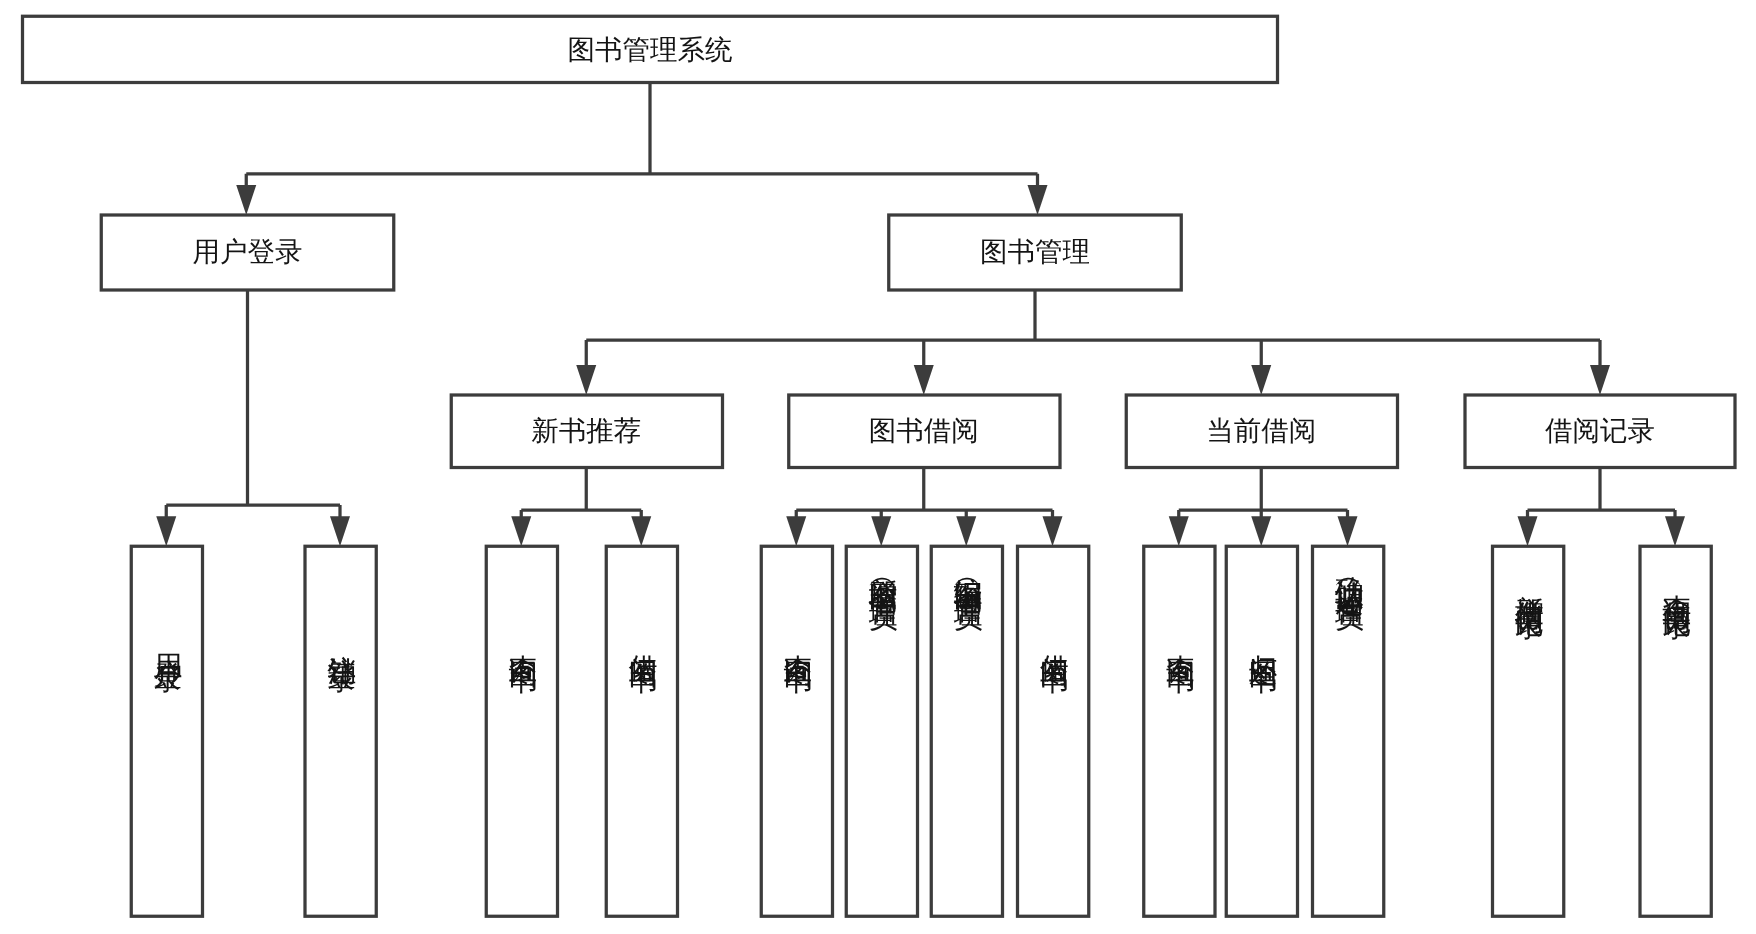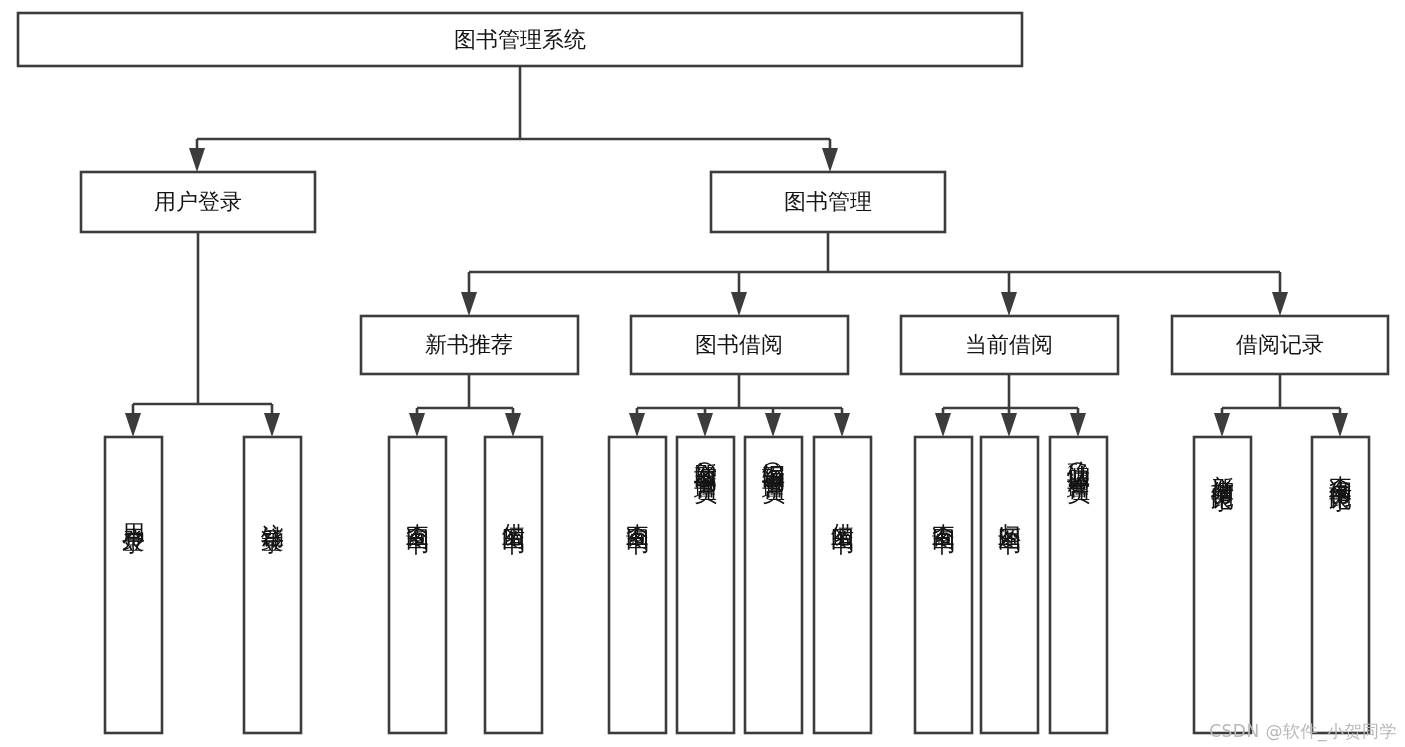--- a/index.html
+++ b/index.html
@@ -274,15 +274,14 @@
   <div class="vlabel-wrap" style="left:1050px; top:443px; width:57px; height:290px;">
     <span class="vlabel-text">确认归还（管理员）</span>
   </div>
   <div class="vlabel-wrap" style="left:1194px; top:457px; width:57px; height:276px;">
     <span class="vlabel-text">新增借阅记录</span>
   </div>
   <div class="vlabel-wrap" style="left:1312px; top:457px; width:57px; height:276px;">
     <span class="vlabel-text">查询借阅记录</span>
   </div>
 
-  <div class="watermark">CSDN @软件_小贺同学</div>
 
 </div>
 
 </body></html>

